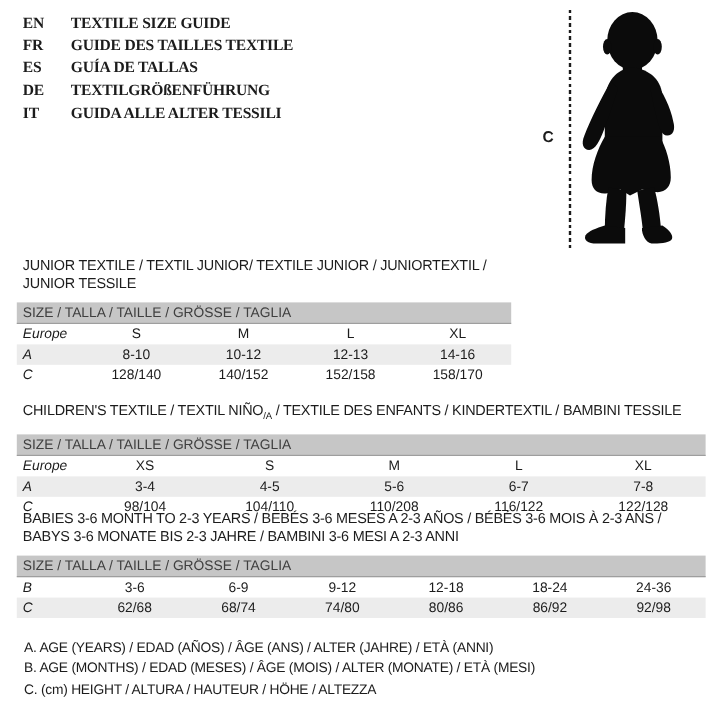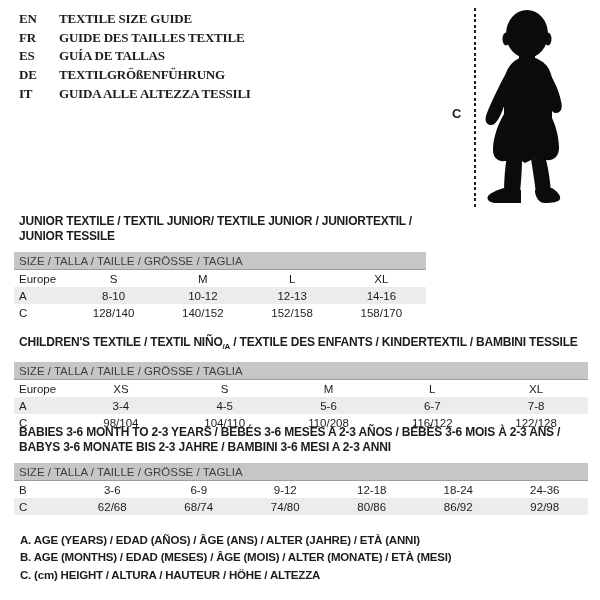--- a/index.html
+++ b/index.html
@@ -16,32 +16,32 @@
   .measure-line{position:absolute;left:24px;top:0;width:2px;height:200px;
     background:repeating-linear-gradient(to bottom,var(--txt,#1c1c1c) 0 3px,transparent 3px 5.6px);}
   .c-label{position:absolute;left:2px;top:98px;font-weight:bold;font-size:13px;}
   .baby{position:absolute;left:32px;top:0;}
 
   
   .section{position:absolute;left:14px;}
   #sec1{top:214px;width:412px;}
   #sec2{top:335px;width:574px;}
   #sec3{top:425px;width:574px;}
-  .table-title{padding-left:5px;font-weight:bold;font-size:12px;line-height:15px;letter-spacing:-0.2px;margin-bottom:8px;}
+  .table-title{padding-left:5px;font-weight:normal;font-size:12px;line-height:15px;letter-spacing:-0.2px;margin-bottom:8px;}
   .table-title .sub{font-size:8px;vertical-align:sub;}
   .size-header{height:18px;line-height:18px;background:var(--bar,#c6c6c6);
     border-bottom:1px solid #9e9e9e;color:#3f3f3f;font-size:11.5px;padding-left:5px;box-sizing:border-box;}
   .trow{display:flex;height:17px;align-items:center;font-size:11.5px;}
   .trow.alt{background:var(--alt,#ececec);}
-  .tlabel{width:55px;padding-left:5px;box-sizing:border-box;}
+  .tlabel{width:55px;padding-left:5px;box-sizing:border-box;font-style:italic;}
   .tcell{flex:1;text-align:center;}
 
   
   .legend{position:absolute;left:20px;top:532px;}
-  .legend-line{font-weight:bold;font-size:11.5px;line-height:17.4px;letter-spacing:-0.2px;}
+  .legend-line{font-weight:normal;font-size:11.5px;line-height:17.4px;letter-spacing:-0.2px;}
 </style>
 </head>
 <body>
 
 <div class="page">
 
   <div class="langs">
       <div class="lang-row">
         <span class="lang-code">EN</span>
         <span class="lang-title">TEXTILE SIZE GUIDE</span>
@@ -53,21 +53,21 @@
       <div class="lang-row">
         <span class="lang-code">ES</span>
         <span class="lang-title">GUÍA DE TALLAS</span>
       </div>
       <div class="lang-row">
         <span class="lang-code">DE</span>
         <span class="lang-title">TEXTILGRÖßENFÜHRUNG</span>
       </div>
       <div class="lang-row">
         <span class="lang-code">IT</span>
-        <span class="lang-title">GUIDA ALLE ALTEZZA TESSILI</span>
+        <span class="lang-title">GUIDA ALLE ALTER TESSILI</span>
       </div>
     </div>
 
   <div class="figure">
     <div class="measure-line"></div>
     <div class="c-label">C</div>
     <svg class="baby" width="86" height="200" viewBox="0 0 86 200" aria-hidden="true">
       <g fill="#0b0b0b">
         <ellipse cx="45" cy="26" rx="21" ry="24"></ellipse>
         <ellipse cx="24" cy="31" rx="3.5" ry="6.5"></ellipse>

